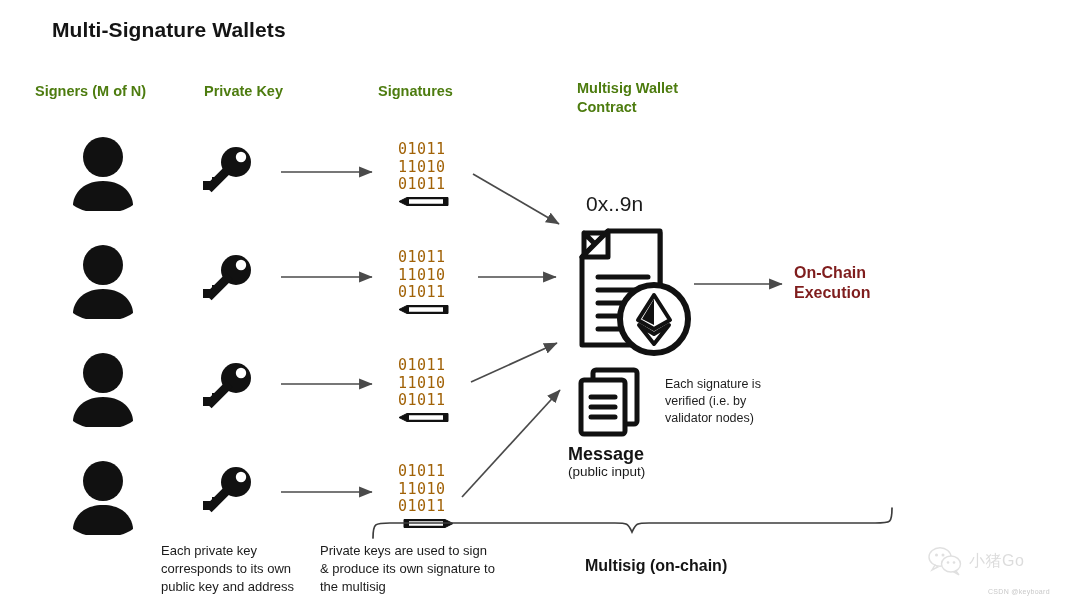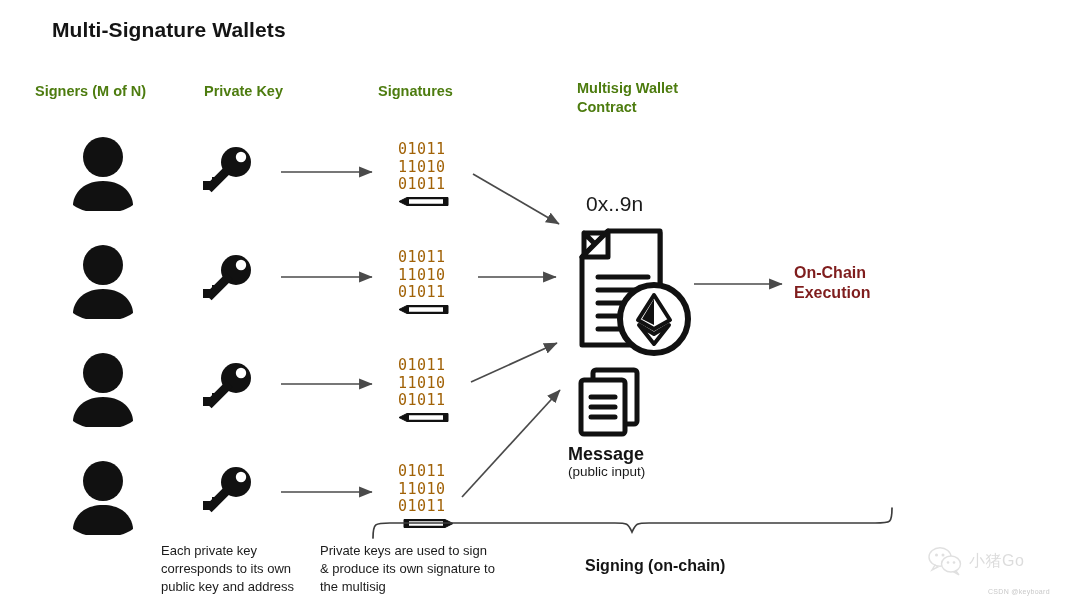--- a/index.html
+++ b/index.html
@@ -246,20 +246,21 @@
       <g stroke="#111" stroke-width="5" stroke-linecap="round">
         <line x1="16" y1="31" x2="40" y2="31"></line>
         <line x1="16" y1="41" x2="40" y2="41"></line>
         <line x1="16" y1="51" x2="40" y2="51"></line>
       </g>
     </svg>
   </div>
 
   <div class="abs" id="msg-label">Message</div>
   <div class="abs" id="msg-sub">(public input)</div>
+  <div class="abs" id="verify-note">Each signature is verified (i.e. by validator nodes)</div>
 
   <div class="abs" id="exec-label">
     <div>On-Chain</div>
     <div>Execution</div>
   </div>
 
   <svg class="abs" style="left:0;top:0;" width="1080" height="607">
     <defs>
       <marker id="ah" markerWidth="9" markerHeight="9" refX="7.6" refY="3.3" orient="auto">
         <path d="M0,0 L8,3.3 L0,6.6 z" fill="#4a4a4a"></path>
@@ -277,21 +278,21 @@
       <line x1="462" y1="497" x2="560" y2="390"></line>
 
       <line x1="694" y1="284" x2="782" y2="284"></line>
     </g>
   </svg>
 
   <svg class="abs" style="left:370px;top:505px;" width="530" height="40">
     <path d="M3 33 C 3 18, 5 18, 20 18 L 245 18 C 258 18, 258 19, 262 27
              C 266 19, 266 18, 279 18 L 505 18 C 521 18, 522 18, 522 3" fill="none" stroke="#3d3d3d" stroke-width="1.7" stroke-linecap="round"></path>
   </svg>
-  <div class="abs" id="signing-label">Signing (on-chain)</div>
+  <div class="abs" id="signing-label">Multisig (on-chain)</div>
 
   <div class="abs foot-note" id="note-mid">Private keys are used to sign &amp; produce its own signature to the multisig</div>
   <div class="abs foot-note" id="note-left">Each private key corresponds to its own public key and address</div>
 
   <div class="abs" id="watermark">
     <svg width="34" height="30" viewBox="0 0 34 30" aria-hidden="true">
       <ellipse cx="12" cy="11" rx="11" ry="9.2" fill="none" stroke="#9a9a9a" stroke-width="1.4"></ellipse>
       <path d="M7 19 L4 24 L10 21 Z" fill="none" stroke="#9a9a9a" stroke-width="1.4"></path>
       <circle cx="8.5" cy="9" r="1.5" fill="#9a9a9a"></circle>
       <circle cx="15" cy="9" r="1.5" fill="#9a9a9a"></circle>

